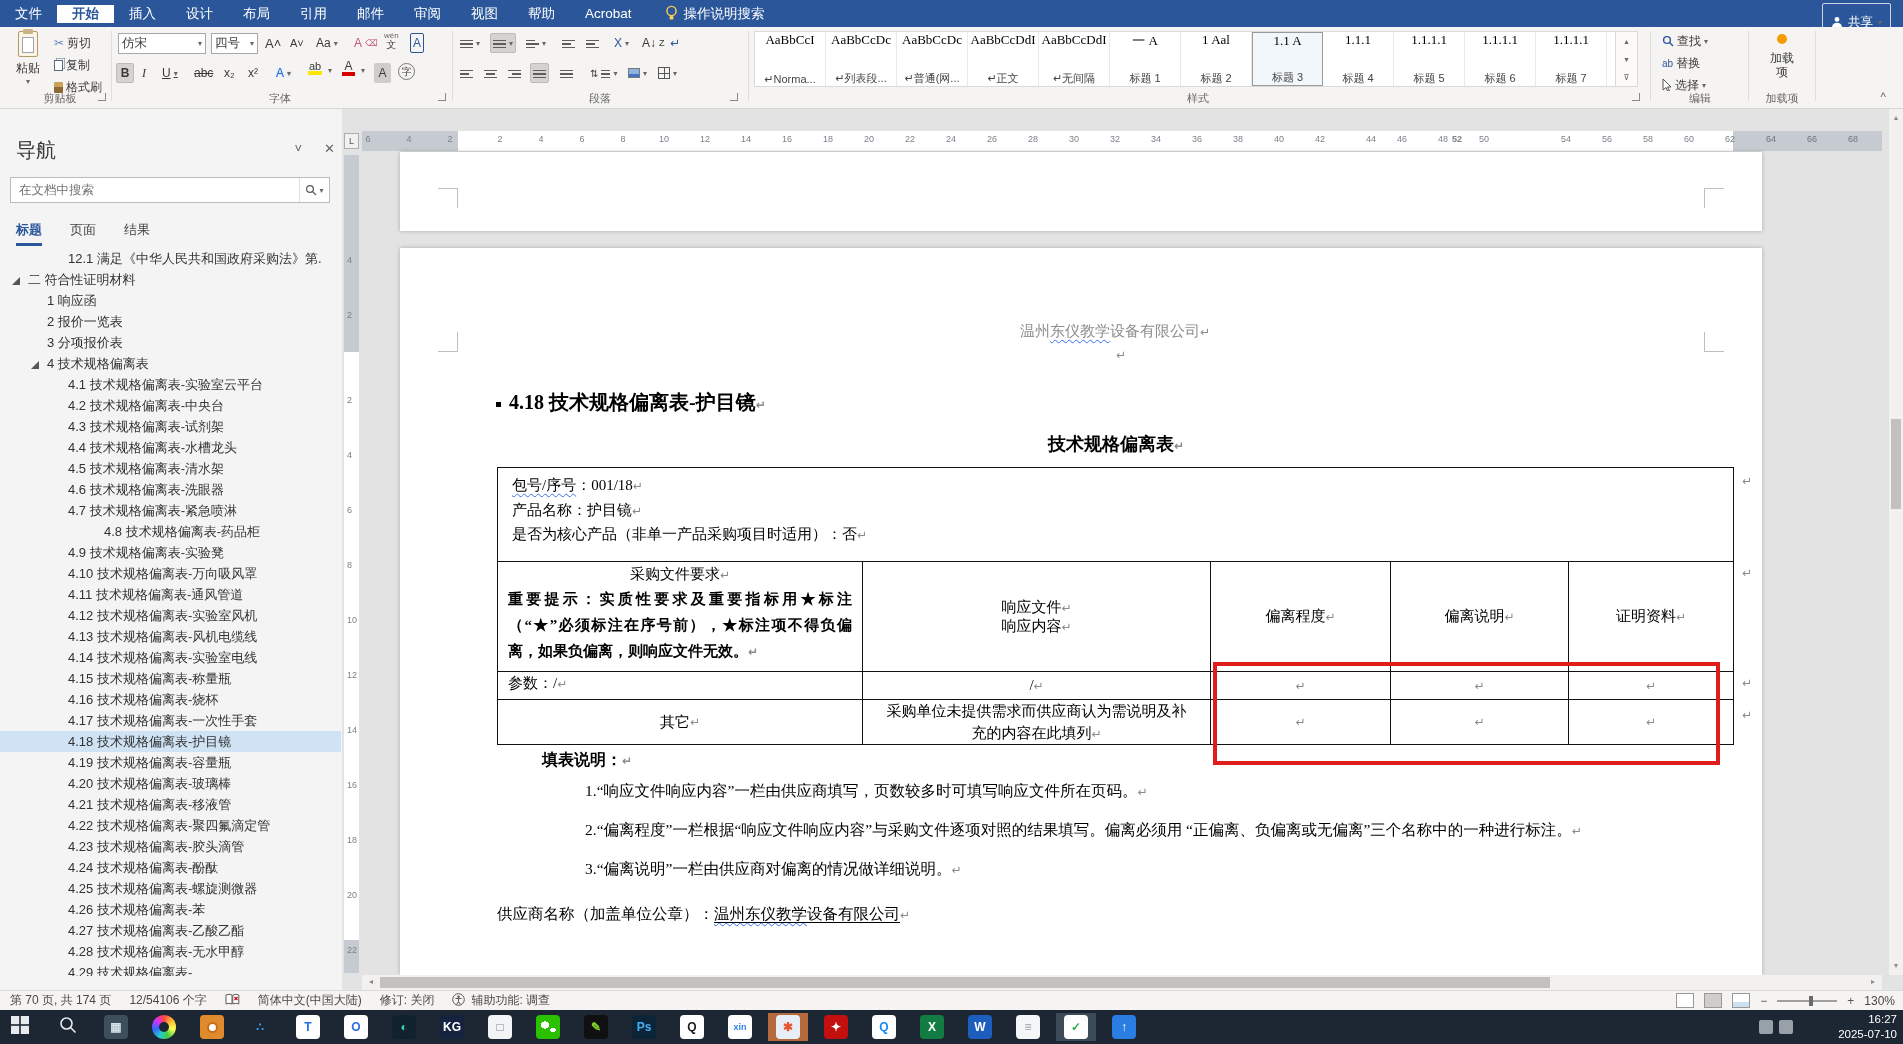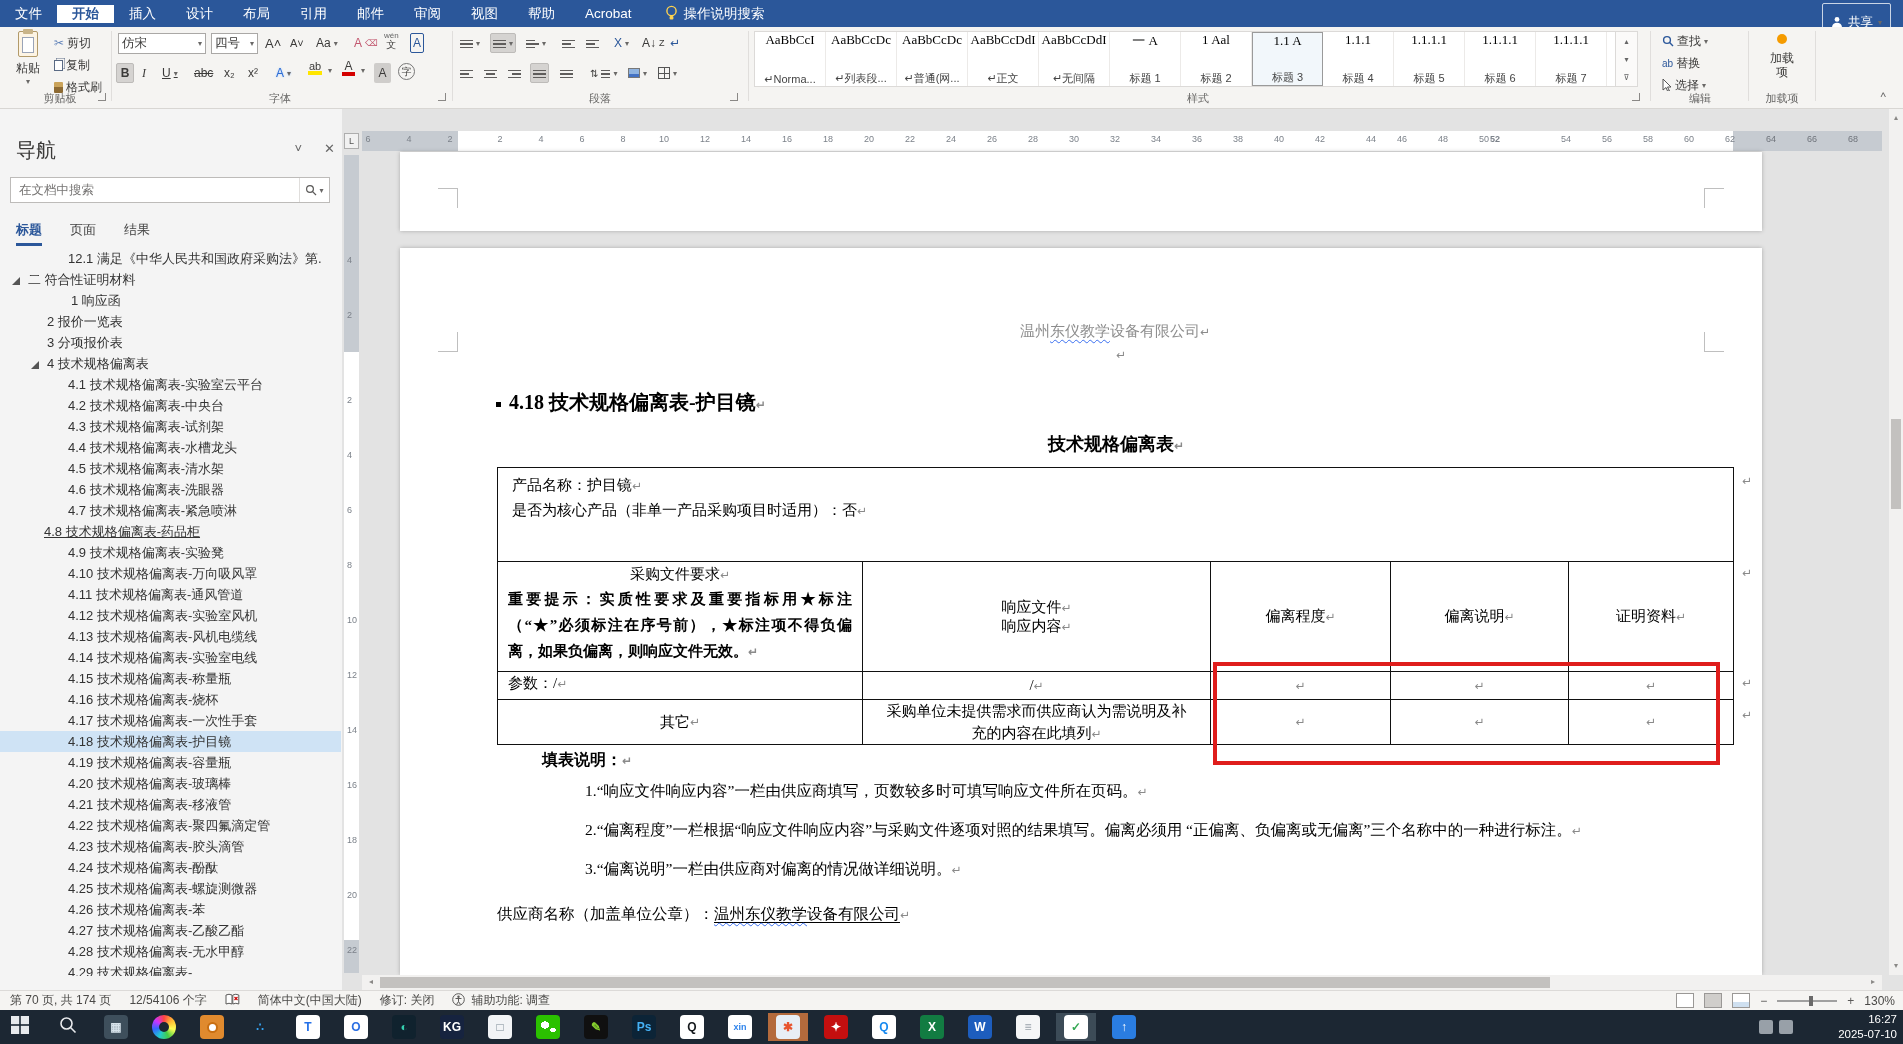--- a/index.html
+++ b/index.html
@@ -424,32 +424,32 @@
     </span>
   </div>
   <div id="navtabs">
       <span class="ntab on">标题</span>
       <span class="ntab">页面</span>
       <span class="ntab">结果</span>
     </div>
   <div id="navlist">
       <div class="nitem" style="padding-left: 68px;"><span>12.1 满足《中华人民共和国政府采购法》第.</span></div>
       <div class="nitem" style="padding-left: 28px;"><span class="tri" style="left: 12px;"></span><span>二 符合性证明材料</span></div>
-      <div class="nitem" style="padding-left: 71px;"><span>1 响应函</span></div>
+      <div class="nitem" style="padding-left: 47px;"><span>1 响应函</span></div>
       <div class="nitem" style="padding-left: 47px;"><span>2 报价一览表</span></div>
       <div class="nitem" style="padding-left: 47px;"><span>3 分项报价表</span></div>
       <div class="nitem" style="padding-left: 47px;"><span class="tri" style="left: 31px;"></span><span>4 技术规格偏离表</span></div>
       <div class="nitem" style="padding-left: 68px;"><span>4.1 技术规格偏离表-实验室云平台</span></div>
       <div class="nitem" style="padding-left: 68px;"><span>4.2 技术规格偏离表-中央台</span></div>
       <div class="nitem" style="padding-left: 68px;"><span>4.3 技术规格偏离表-试剂架</span></div>
       <div class="nitem" style="padding-left: 68px;"><span>4.4 技术规格偏离表-水槽龙头</span></div>
       <div class="nitem" style="padding-left: 68px;"><span>4.5 技术规格偏离表-清水架</span></div>
       <div class="nitem" style="padding-left: 68px;"><span>4.6 技术规格偏离表-洗眼器</span></div>
       <div class="nitem" style="padding-left: 68px;"><span>4.7 技术规格偏离表-紧急喷淋</span></div>
-      <div class="nitem" style="padding-left: 44px; text-decoration: underline;"><span>4.8 技术规格偏离表-药品柜</span></div>
+      <div class="nitem" style="padding-left: 104px;"><span>4.8 技术规格偏离表-药品柜</span></div>
       <div class="nitem" style="padding-left: 68px;"><span>4.9 技术规格偏离表-实验凳</span></div>
       <div class="nitem" style="padding-left: 68px;"><span>4.10 技术规格偏离表-万向吸风罩</span></div>
       <div class="nitem" style="padding-left: 68px;"><span>4.11 技术规格偏离表-通风管道</span></div>
       <div class="nitem" style="padding-left: 68px;"><span>4.12 技术规格偏离表-实验室风机</span></div>
       <div class="nitem" style="padding-left: 68px;"><span>4.13 技术规格偏离表-风机电缆线</span></div>
       <div class="nitem" style="padding-left: 68px;"><span>4.14 技术规格偏离表-实验室电线</span></div>
       <div class="nitem" style="padding-left: 68px;"><span>4.15 技术规格偏离表-称量瓶</span></div>
       <div class="nitem" style="padding-left: 68px;"><span>4.16 技术规格偏离表-烧杯</span></div>
       <div class="nitem" style="padding-left: 68px;"><span>4.17 技术规格偏离表-一次性手套</span></div>
       <div class="nitem sel" style="padding-left: 68px;"><span>4.18 技术规格偏离表-护目镜</span></div>
@@ -492,21 +492,21 @@
       <span class="rnum" style="left: 753px;">32</span>
       <span class="rnum" style="left: 794px;">34</span>
       <span class="rnum" style="left: 835px;">36</span>
       <span class="rnum" style="left: 876px;">38</span>
       <span class="rnum" style="left: 917px;">40</span>
       <span class="rnum" style="left: 958px;">42</span>
       <span class="rnum" style="left: 1009px;">44</span>
       <span class="rnum" style="left: 1040px;">46</span>
       <span class="rnum" style="left: 1081px;">48</span>
       <span class="rnum" style="left: 1122px;">50</span>
-      <span class="rnum" style="left: 1133px; font-weight: bold;">52</span>
+      <span class="rnum" style="left: 1095px; font-weight: bold;">52</span>
       <span class="rnum" style="left: 1204px;">54</span>
       <span class="rnum" style="left: 1245px;">56</span>
       <span class="rnum" style="left: 1286px;">58</span>
       <span class="rnum" style="left: 1327px;">60</span>
       <span class="rnum" style="left: 1368px;">62</span>
       <span class="rnum" style="left: 1409px; color: rgb(111, 116, 123);">64</span>
       <span class="rnum" style="left: 1450px; color: rgb(111, 116, 123);">66</span>
       <span class="rnum" style="left: 1491px; color: rgb(111, 116, 123);">68</span>
     </div>
   <div id="vruler">
@@ -541,20 +541,21 @@
     <div class="abs pilc" style="left:716px;top:100px;">↵</div>
 
     <div class="abs" style="left:96px;top:141px;font-size:20px;font-weight:bold;">
       <span style="display:inline-block;width:5px;height:5px;background:#000;vertical-align:middle;margin-right:8px;"></span><span>4.18  技术规格偏离表-护目镜</span><span class="pilc">↵</span>
     </div>
     <div class="abs" style="left:648px;top:184px;font-size:18px;font-weight:bold;"><span>技术规格偏离表</span><span class="pilc">↵</span></div>
 
     <div id="wtable">
       <div class="row" style="top:0;height:94px;">
         <div class="c" style="width:1235px;padding:6px 14px;line-height:23.5px;">
+          <div><span class="wavy">包号/序号</span><span>：001/18</span><span class="pilc">↵</span></div>
           <div><span>产品名称：护目镜</span><span class="pilc">↵</span></div>
           <div><span>是否为核心产品（非单一产品采购项目时适用）：否</span><span class="pilc">↵</span></div>
         </div>
       </div>
       <div class="row" style="top:94px;height:110px;">
         <div class="c" style="width:365px;padding:3px 10px;">
           <div style="text-align:center;"><span>采购文件要求</span><span class="pilc">↵</span></div>
           <div style="font-weight:bold;line-height:26px;text-align:justify;margin-top:2px;"><span>重要提示：实质性要求及重要指标用★标注（“★”必须标注在序号前），★标注项不得负偏离，如果负偏离，则响应文件无效。</span><span class="pilc">↵</span></div>
         </div>
         <div class="c ctr" style="width:348px;flex-direction:column;">

